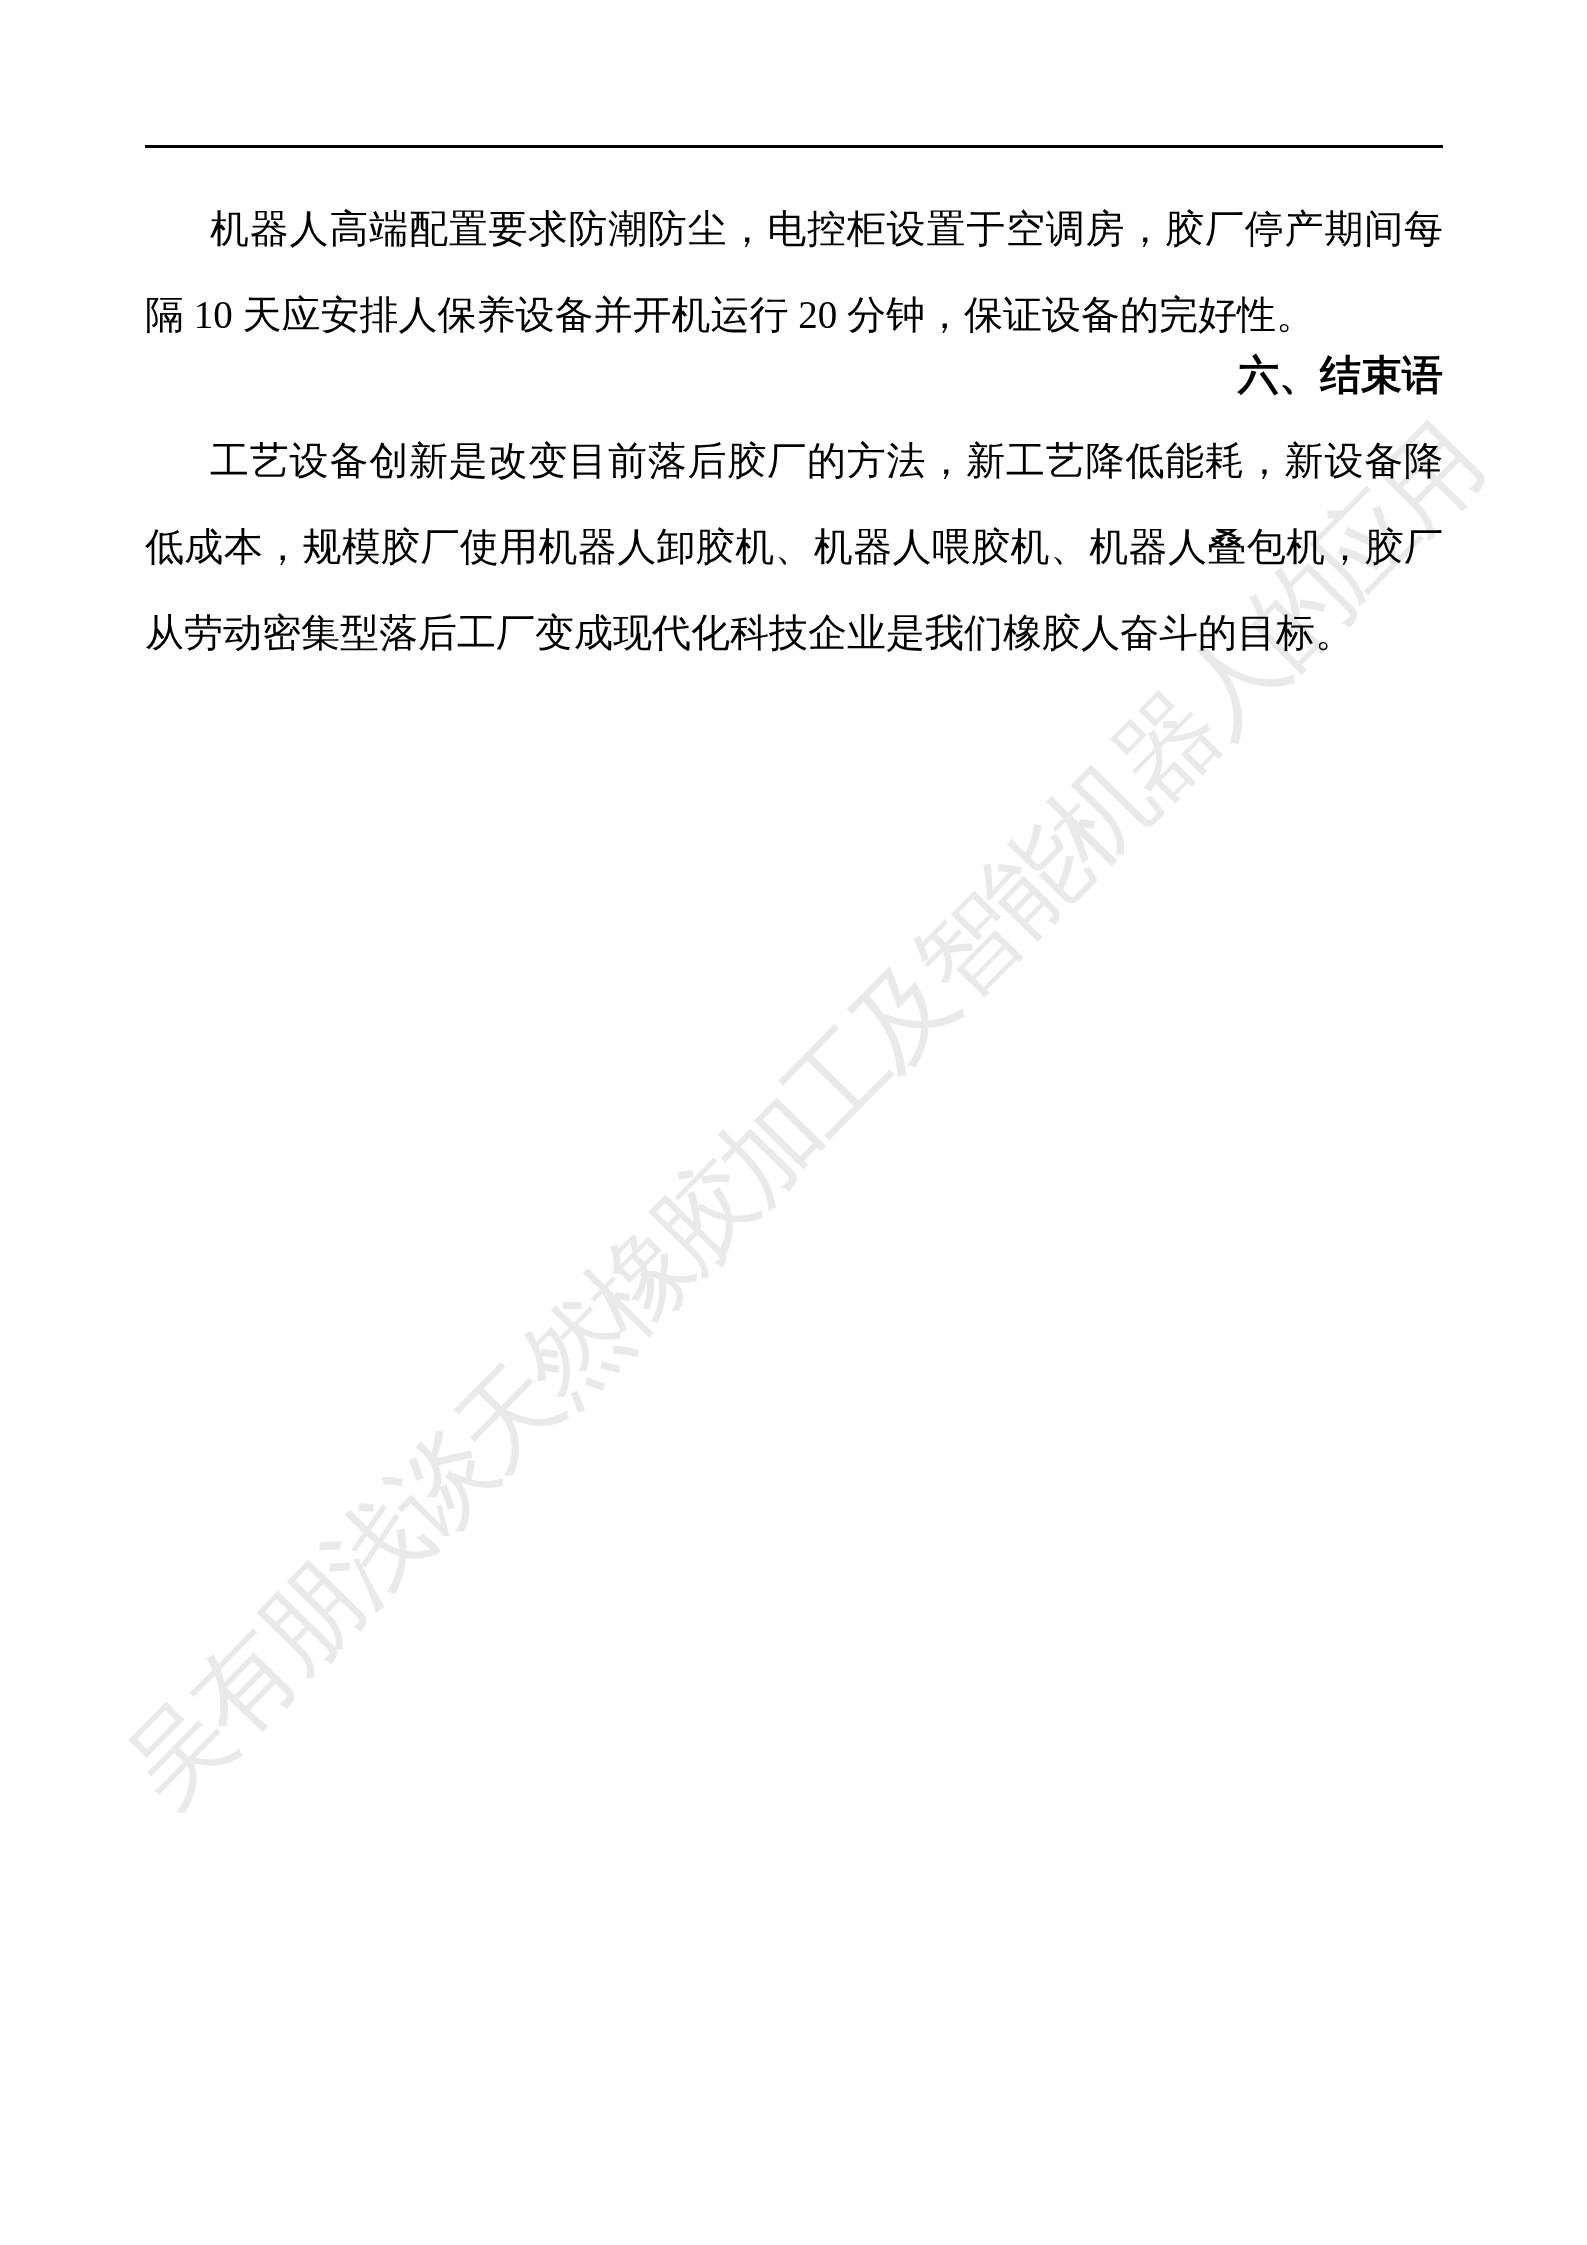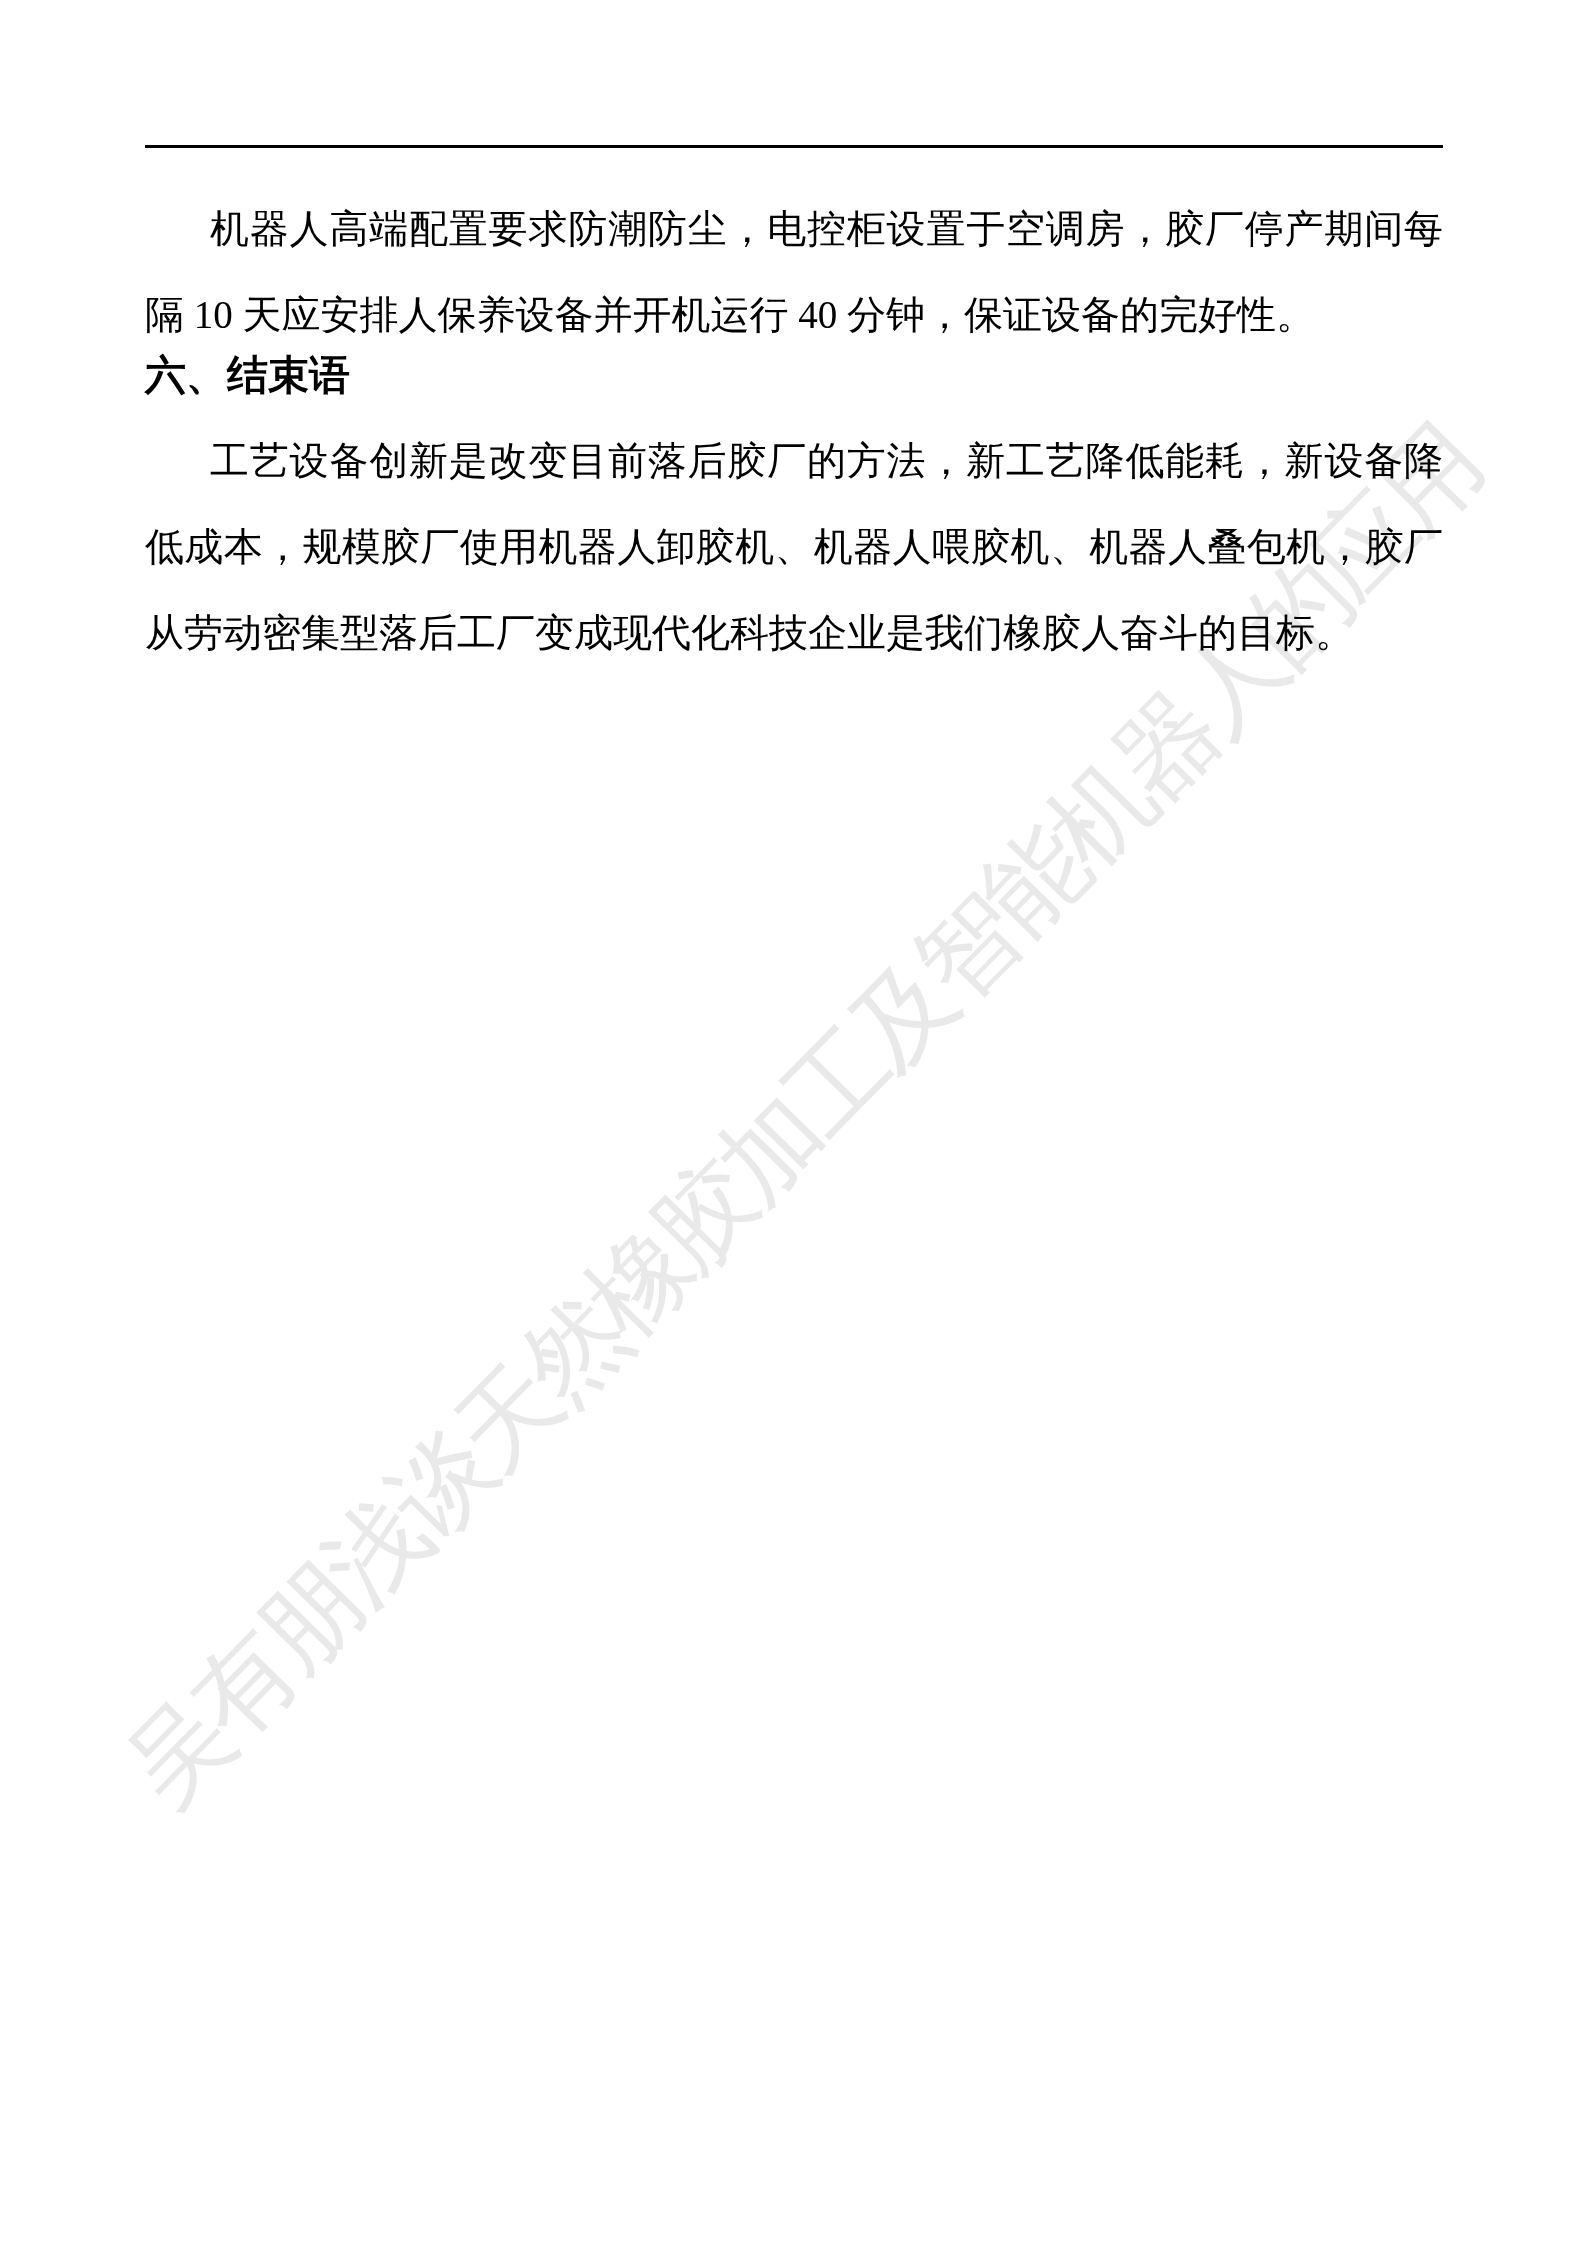--- a/index.html
+++ b/index.html
@@ -58,33 +58,33 @@
   .content p.p-sm {
     text-indent: 65px;
   }
   .content h2 {
     margin: -26px 0 0 0;
     padding: 0;
     font-size: 41px;
     line-height: 86px;
     font-weight: bold;
     text-indent: 0;
-    text-align: left;
+    text-align: right;
   }
 </style>
 </head>
 <body>
 
 <div class="page">
 
   <div class="watermark">吴有朋浅谈天然橡胶加工及智能机器人的应用</div>
 
   <div class="topline"></div>
 
   <div class="content">
-    <p class="p-sm">机器人高端配置要求防潮防尘，电控柜设置于空调房，胶厂停产期间每隔 10 天应安排人保养设备并开机运行 40 分钟，保证设备的完好性。</p>
+    <p class="p-sm">机器人高端配置要求防潮防尘，电控柜设置于空调房，胶厂停产期间每隔 10 天应安排人保养设备并开机运行 20 分钟，保证设备的完好性。</p>
 
     <h2>六、结束语</h2>
 
     <p class="p-sm">工艺设备创新是改变目前落后胶厂的方法，新工艺降低能耗，新设备降低成本，规模胶厂使用机器人卸胶机、机器人喂胶机、机器人叠包机，胶厂从劳动密集型落后工厂变成现代化科技企业是我们橡胶人奋斗的目标。</p>
   </div>
 
 </div>
 
 </body></html>

